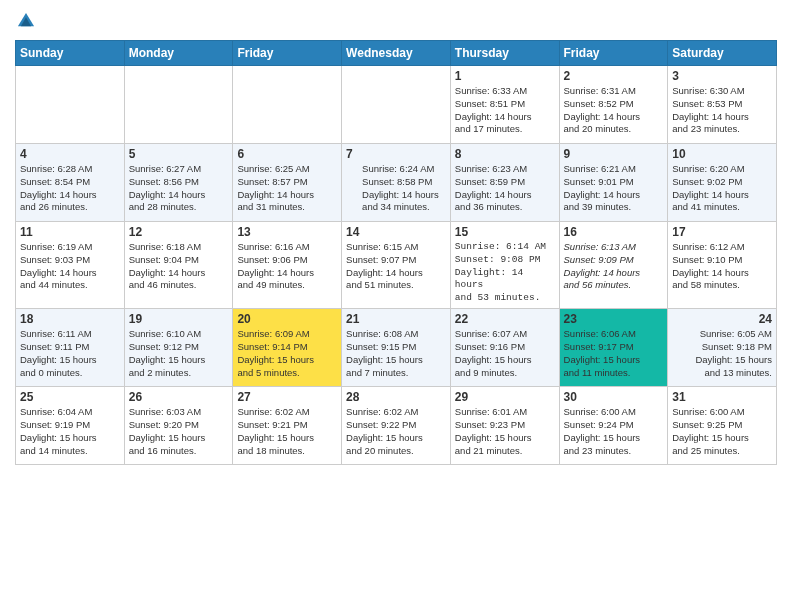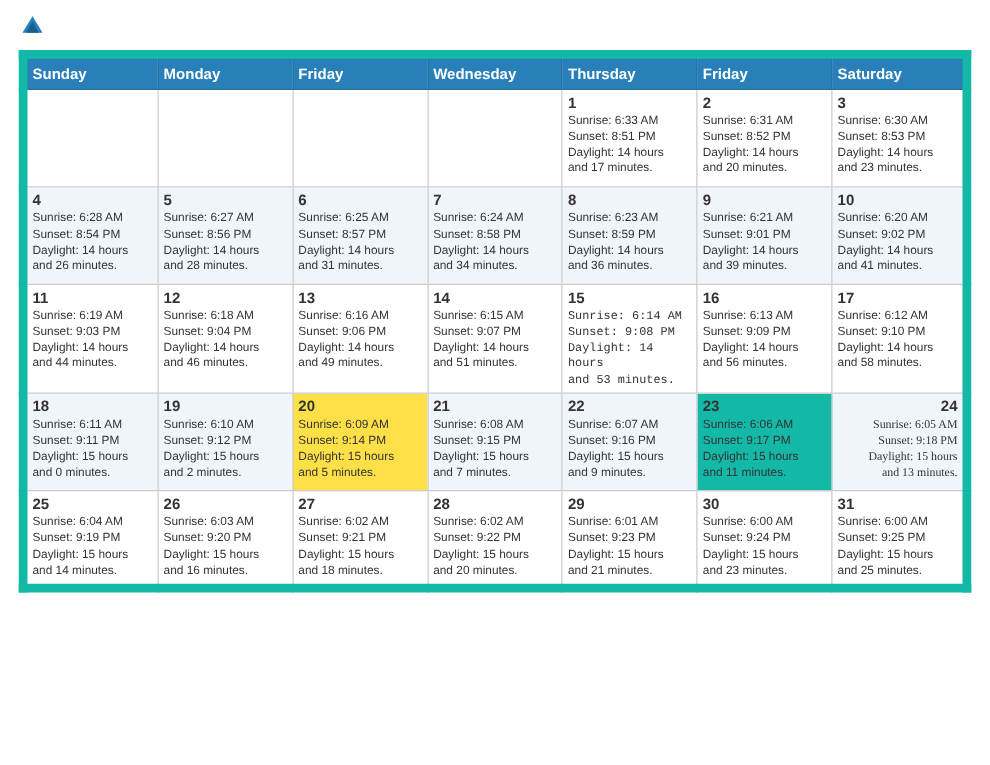--- a/index.html
+++ b/index.html
@@ -46,21 +46,21 @@
       color: #333;
       line-height: 1.1;
     }
     .location {
       font-size: 14px;
       color: #555;
     }
     .calendar {
       width: 100%;
       border-collapse: collapse;
-      border: 7px solid #14b8a6;
+      border: 1px solid #14b8a6;
     }
     .calendar th {
       background-color: #2980b9;
       color: #fff;
       font-size: 12px;
       font-weight: bold;
       padding: 5px 4px;
       text-align: left;
       border: 1px solid #2471a3;
     }
@@ -169,21 +169,21 @@
           </td>
           <td style="background: rgb(240, 245, 251);">
             <span class="day-num">6</span>
             <div class="day-info" style="white-space: pre-line;">Sunrise: 6:25 AM
 Sunset: 8:57 PM
 Daylight: 14 hours
 and 31 minutes.</div>
           </td>
           <td style="background: rgb(240, 245, 251);">
             <span class="day-num">7</span>
-            <div class="day-info" style="white-space: pre-line;">Sunrise: 6:24 AM
+            <div class="day-info" style="white-space: pre-line; margin-left: 16px;">Sunrise: 6:24 AM
 Sunset: 8:58 PM
 Daylight: 14 hours
 and 34 minutes.</div>
           </td>
           <td style="background: rgb(240, 245, 251);">
             <span class="day-num">8</span>
             <div class="day-info" style="white-space: pre-line;">Sunrise: 6:23 AM
 Sunset: 8:59 PM
 Daylight: 14 hours
 and 36 minutes.</div>
@@ -234,21 +234,21 @@
           </td>
           <td>
             <span class="day-num">15</span>
             <div class="day-info" style="white-space: pre-line; font-family: Liberation Mono, monospace;">Sunrise: 6:14 AM
 Sunset: 9:08 PM
 Daylight: 14 hours
 and 53 minutes.</div>
           </td>
           <td>
             <span class="day-num">16</span>
-            <div class="day-info" style="white-space: pre-line;">Sunrise: 6:13 AM
+            <div class="day-info" style="white-space: pre-line; font-style: italic;">Sunrise: 6:13 AM
 Sunset: 9:09 PM
 Daylight: 14 hours
 and 56 minutes.</div>
           </td>
           <td>
             <span class="day-num">17</span>
             <div class="day-info" style="white-space: pre-line;">Sunrise: 6:12 AM
 Sunset: 9:10 PM
 Daylight: 14 hours
 and 58 minutes.</div>
@@ -292,21 +292,21 @@
           </td>
           <td style="background: #14b8a6;">
             <span class="day-num">23</span>
             <div class="day-info" style="white-space: pre-line;">Sunrise: 6:06 AM
 Sunset: 9:17 PM
 Daylight: 15 hours
 and 11 minutes.</div>
           </td>
           <td style="background: rgb(240, 245, 251); text-align: right;">
             <span class="day-num">24</span>
-            <div class="day-info" style="white-space: pre-line; font-family: Liberation Serif, serif;">Sunrise: 6:05 AM
+            <div class="day-info" style="white-space: pre-line;">Sunrise: 6:05 AM
 Sunset: 9:18 PM
 Daylight: 15 hours
 and 13 minutes.</div>
           </td>
         </tr>
         <tr>
           <td>
             <span class="day-num">25</span>
             <div class="day-info" style="white-space: pre-line;">Sunrise: 6:04 AM
 Sunset: 9:19 PM

